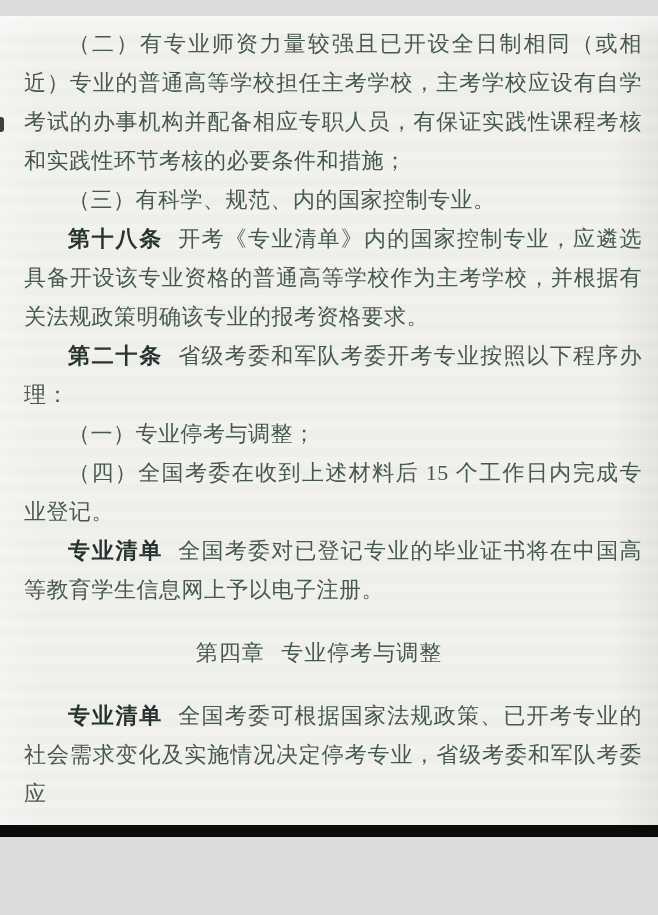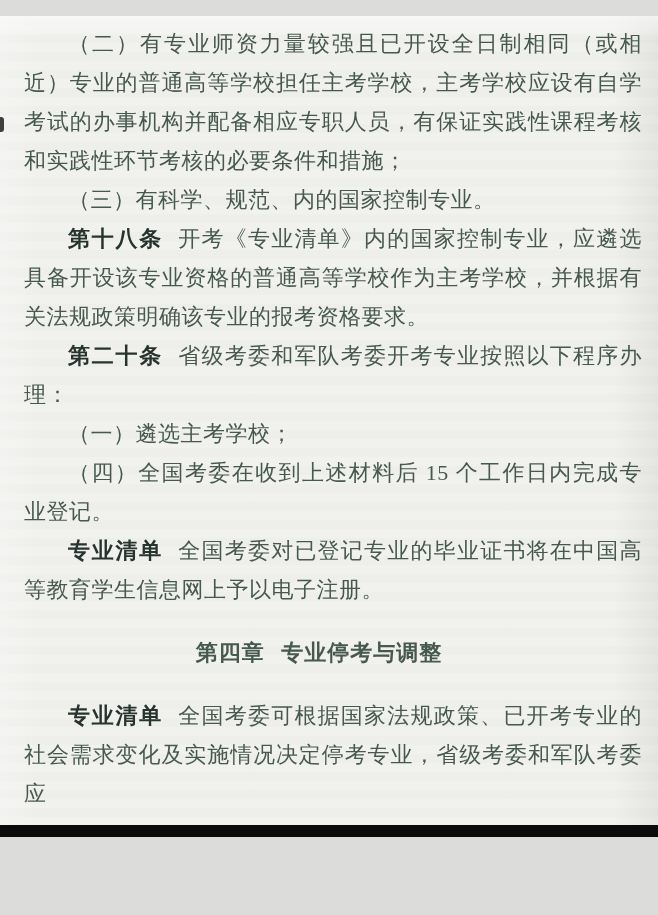--- a/index.html
+++ b/index.html
@@ -33,21 +33,21 @@
   }
   .article-label{
     font-weight:bold;
     color:var(--bold-text,#27332f);
     margin-right:0.7em;
     letter-spacing:1px;
   }
   .chapter{
     margin:24px 28px 24px 0;
     font-size:22px;
-    font-weight:bold;
+    font-weight:normal;
     text-align:center;
     letter-spacing:1px;
   }
   .chapter-label{margin-right:0.75em;}
   .page-number{
     position:absolute;
     right:28px;top:882px;
     font-size:19px;
     letter-spacing:1px;
     color:var(--text,#47594f);
@@ -83,21 +83,21 @@
 <main class="page">
   <div class="doc" id="doc">
   <p class="para"><span class="body-text">（二）有专业师资力量较强且已开设全日制相同（或相近）专业的普通高等学校担任主考学校，主考学校应设有自学考试的办事机构并配备相应专职人员，有保证实践性课程考核和实践性环节考核的必要条件和措施；</span></p>
 
   <p class="para"><span class="body-text">（三）有科学、规范、内的国家控制专业。</span></p>
 
   <p class="para"><b class="article-label">第十八条</b><span class="article-text">开考《专业清单》内的国家控制专业，应遴选具备开设该专业资格的普通高等学校作为主考学校，并根据有关法规政策明确该专业的报考资格要求。</span></p>
 
   <p class="para"><b class="article-label">第二十条</b><span class="article-text">省级考委和军队考委开考专业按照以下程序办理：</span></p>
 
-  <p class="para"><span class="body-text">（一）遴选主考学校；</span></p>
+  <p class="para"><span class="body-text">（一）专业停考与调整；</span></p>
 
 
   <p class="para"><span class="body-text">（四）全国考委在收到上述材料后 15 个工作日内完成专业登记。</span></p>
 
   <p class="para"><b class="article-label">专业清单</b><span class="article-text">全国考委对已登记专业的毕业证书将在中国高等教育学生信息网上予以电子注册。</span></p>
 
   <h2 class="chapter"><span class="chapter-label">第四章</span><span class="chapter-title">专业停考与调整</span></h2>
 
   <p class="para"><b class="article-label">专业清单</b><span class="article-text">全国考委可根据国家法规政策、已开考专业的社会需求变化及实施情况决定停考专业，省级考委和军队考委应</span></p>
 </div>

